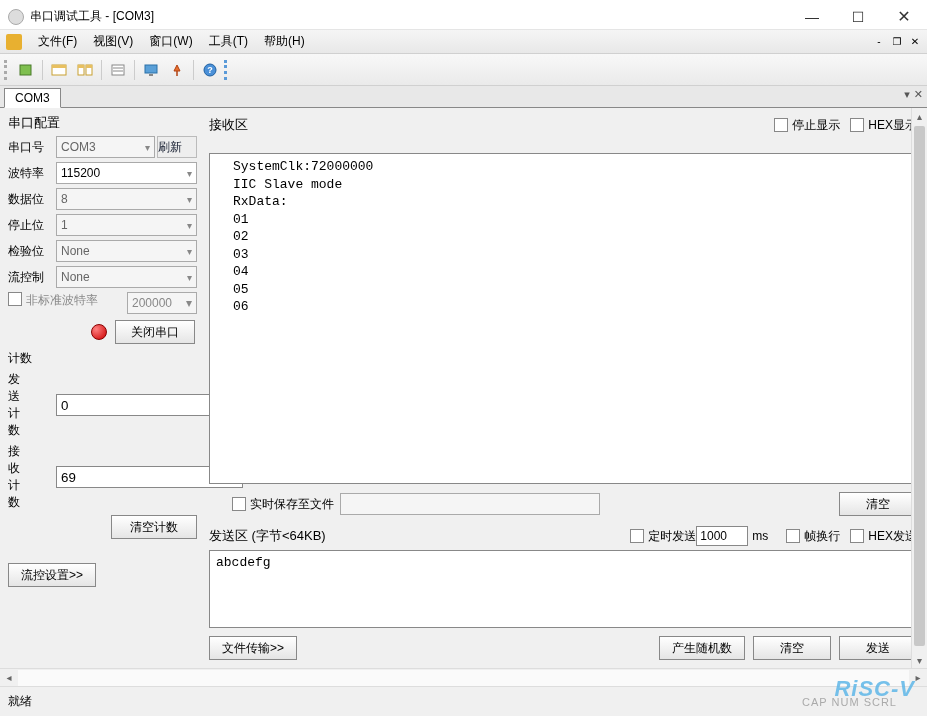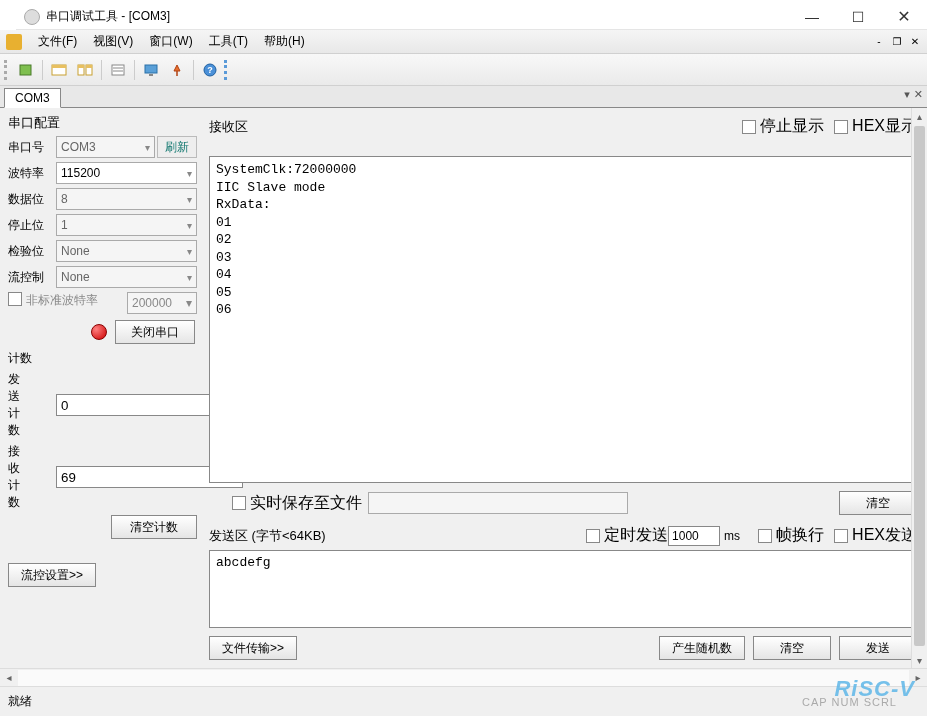--- a/index.html
+++ b/index.html
@@ -1,17 +1,17 @@
 <!DOCTYPE html>
 <html><head>
 <meta charset="utf-8">
 <style>
 * { box-sizing: border-box; margin: 0; padding: 0; }
 body { font-family: "Microsoft YaHei", Tahoma, sans-serif; font-size: 12px; background: #fff; width: 927px; height: 720px; overflow: hidden; position: relative; }
-.titlebar { height: 30px; display: flex; align-items: center; padding: 4px 0 0 8px; border-bottom: 1px solid #e5e5e5; margin-left: 16px; }
+.titlebar { height: 30px; display: flex; align-items: center; padding: 4px 0 0 8px; border-bottom: 1px solid #e5e5e5; }
 .app-icon { width: 16px; height: 16px; background: #ddd; border-radius: 50%; border: 1px solid #aaa; margin-right: 6px; }
 .title-text { flex: 1; font-size: 12px; color: #000; }
 .winbtns { display: flex; height: 30px; }
 .winbtn { width: 46px; height: 30px; display: flex; align-items: center; justify-content: center; color: #333; font-size: 14px; cursor: pointer; }
 .winbtn.close { font-size: 16px; }
 .menubar { height: 24px; background: linear-gradient(#f5f5f5,#e8e8e8); display: flex; align-items: center; padding: 0 6px; border-bottom: 1px solid #d0d0d0; position: relative; }
 .menubar-icon { width: 16px; height: 16px; background: #e8b030; border-radius: 2px; margin-right: 8px; }
 .menu-item { padding: 0 8px; cursor: pointer; display:flex; align-items:flex-end; gap:2px; }
 .mdi-btns { position:absolute; right:4px; display:flex; gap:2px; }
 .mdi-btn { width:16px; height:14px; font-size:10px; display:flex;align-items:center;justify-content:center; cursor:pointer; }
@@ -23,39 +23,39 @@
 .tabbar { height: 22px; background:#e8e8e8; display:flex; align-items:flex-end; padding-left:4px; border-bottom:1px solid #888; position:relative; }
 .tab { background:#fff; border:1px solid #888; border-bottom:1px solid #fff; padding:2px 10px; margin-bottom:-1px; font-size:12px; }
 .tab-controls { position:absolute; right:4px; top:2px; display:flex; gap:4px; font-size:11px; color:#555; }
 .content-wrap { display:flex; height:560px; background:#f0f0f0; }
 .left-panel { width:205px; padding:6px 8px; font-size:12px; }
 .group-title { font-size:13px; margin-bottom:4px; }
 .row { display:flex; align-items:center; margin-bottom:4px; }
 .row-label { width:48px; }
 .select { flex:1; height:22px; border:1px solid #aaa; background:#f5f5f5; padding:0 4px; display:flex; align-items:center; justify-content:space-between; font-size:12px; color:#666; }
 .select .arrow { color:#888; font-size:10px; }
-.refresh-btn { width:40px; height:22px; margin-left:2px; background:#eee; border:1px solid #bbb; font-size:12px; display:flex;align-items:center;justify-content:center; color:#0f766e; }
+.refresh-btn { width:40px; height:22px; margin-left:2px; background:#eee; border:1px solid #bbb; font-size:12px; display:flex;align-items:center;color:#0f172a; }
 .chk { width:14px; height:14px; border:1px solid #888; margin-right:4px; background:#fff; }
 .nonstd-row { display:flex; margin-bottom:6px; }
 .nonstd-row .label { flex:1; color:#888; }
 .nonstd-input { width:70px; height:22px; border:1px solid #aaa; background:#f5f5f5; padding:0 4px; display:flex;align-items:center;justify-content:space-between; color:#888; }
 .status-row { display:flex; align-items:center; justify-content:flex-end; gap:8px; margin:6px 0; padding-right:2px; }
 .red-dot { width:16px; height:16px; background: radial-gradient(circle at 30% 30%, #ff8080, #cc0000); border-radius:50%; border:1px solid #800; }
 .btn { height:24px; padding:0 12px; background:linear-gradient(#fff,#e5e5e5); border:1px solid #888; font-size:12px; cursor:pointer; display:inline-flex;align-items:center;justify-content:center; }
 .count-section { margin-top:4px; }
 .count-row { display:flex; align-items:center; margin-bottom:4px;gap:36px; }
 .count-row .label { width:60px; }
 .count-input { flex:1; height:22px; border:1px solid #888; background:#fff; padding:0 4px; }
 .clear-count-row { display:flex; justify-content:flex-end; margin-top:2px; }
 .flow-ctrl-btn-row { margin-top:24px; }
 .right-panel { flex:1; padding:8px 10px 8px 4px; display:flex; flex-direction:column; position:relative; }
 .recv-header { display:flex; align-items:center; margin-bottom:19px; }
 .recv-title { flex:1; font-size:13px; }
-.chk-label { display:flex; align-items:center; margin-left:10px; font-size:16px; }
-.recv-box { flex:1; min-height:280px; border:1px solid #888; background:#fff; padding:4px 6px; font-family:"Courier New",monospace; font-size:13px; line-height:1.35; white-space:pre; overflow:hidden; }
+.chk-label { display:flex; align-items:center; margin-left:10px; font-size:12px; }
+.recv-box { flex:1; min-height:280px; border:1px solid #888; background:#fff; padding:4px 23px; font-family:"Courier New",monospace; font-size:13px; line-height:1.35; white-space:pre; overflow:hidden; }
 .save-row { display:flex; align-items:center; margin-top:8px; gap:6px; }
 .save-input { width:260px; height:22px; border:1px solid #aaa; background:#f5f5f5; }
 .send-header { display:flex; align-items:center; margin-top:10px; margin-bottom:4px; }
 .send-title { font-size:13px; margin-right:auto; }
 .ms-input { width:52px; height:20px; border:1px solid #888; background:#fff; padding:0 3px; font-size:12px; }
 .send-box { height:78px; border:1px solid #888; background:#fff; padding:4px 6px; font-family:"Courier New",monospace; font-size:13px; }
 .bottom-btns { display:flex; align-items:center; margin-top:8px; gap:8px; }
 .scrollbar-h { height:18px; background:#f0f0f0; border-top:1px solid #ddd; display:flex; align-items:center; }
 .scroll-arrow { width:18px; height:18px; display:flex;align-items:center;justify-content:center; background:#f0f0f0; font-size:10px; color:#666; }
 .scroll-track { flex:1; background:#fafafa; height:16px; }

